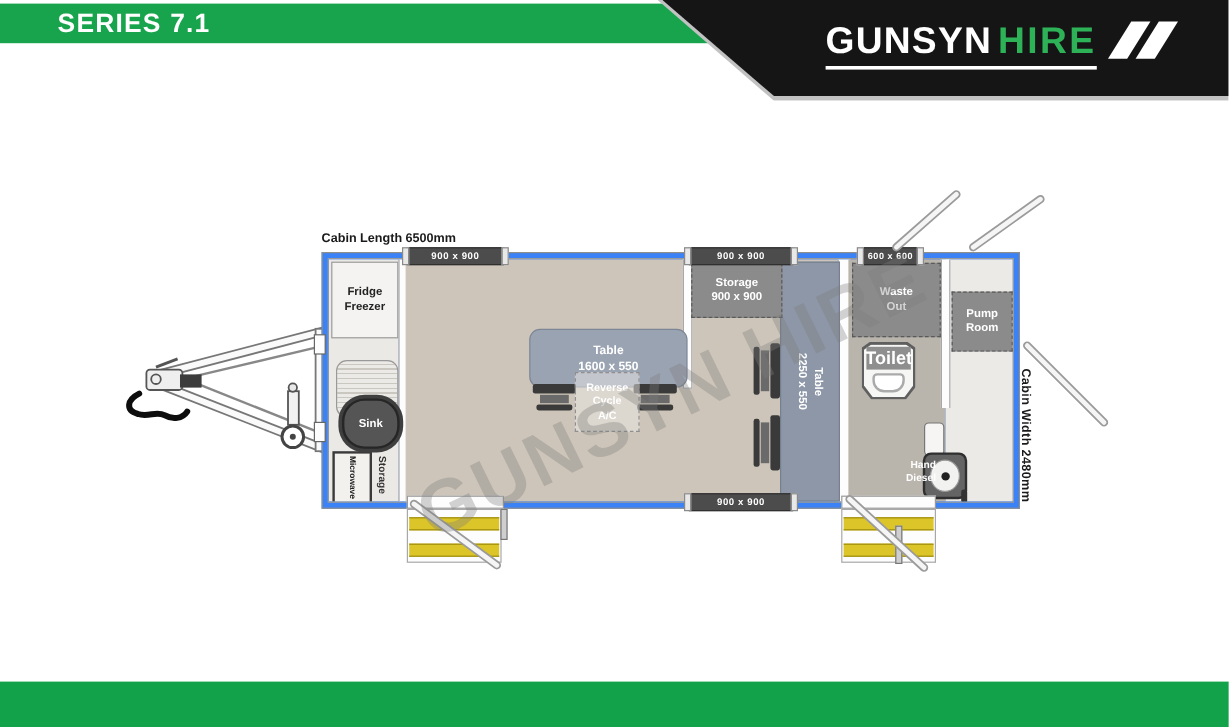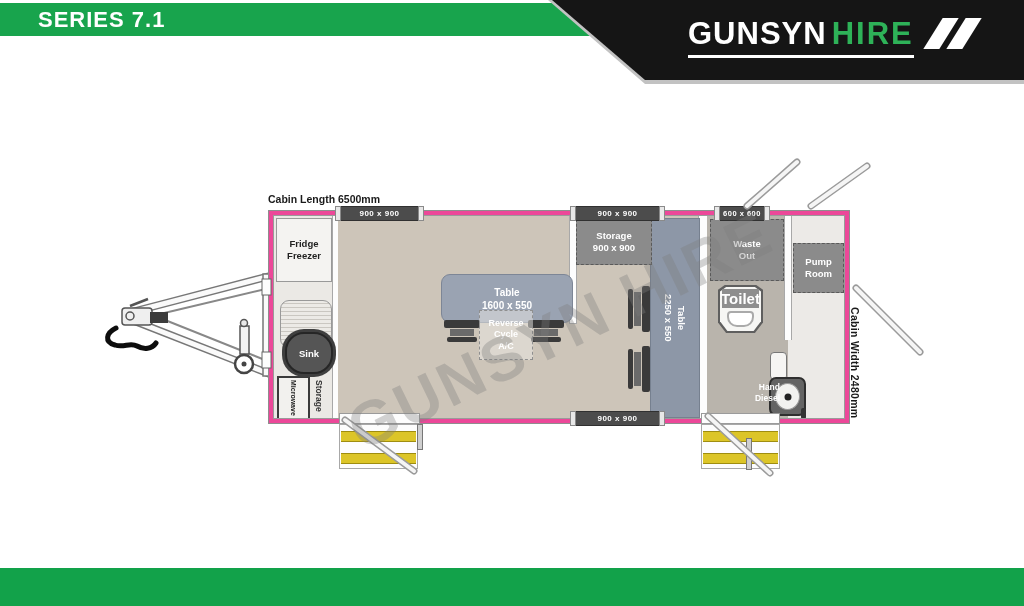--- a/index.html
+++ b/index.html
@@ -2,37 +2,37 @@
 <html><head>
 <meta charset="utf-8">
 <style>
   html,body{margin:0;padding:0;}
   body{
     width:1024px;height:606px;position:relative;background:#ffffff;
     font-family:"Liberation Sans",sans-serif;overflow:hidden;
   }
   
   .top-green{position:absolute;left:0;top:3px;width:618px;height:33px;background:#18a44d;z-index:1;display:flex;align-items:center;}
-  .series{color:#fff;font-weight:bold;font-size:22px;letter-spacing:1px;padding-left:38px;}
+  .series{color:#fff;font-weight:bold;font-size:22px;letter-spacing:1px;padding-left:48px;}
   .banner-shadow{position:absolute;top:0;left:548px;right:0;height:84px;background:#c2c2c2;clip-path:polygon(0 0,100% 0,100% 100%,97px 100%);z-index:2;}
   .banner-black{position:absolute;top:0;left:552px;right:0;height:80px;background:#151515;clip-path:polygon(0 0,100% 0,100% 100%,93px 100%);z-index:3;}
   .logo{position:absolute;left:136px;top:16px;display:flex;align-items:flex-start;}
   .logo-text{display:inline-block;border-bottom:3px solid #fff;padding-bottom:3px;white-space:nowrap;}
   .logo-gunsyn{font-weight:bold;font-size:31px;color:#ffffff;letter-spacing:1px;}
   .logo-hire{font-weight:600;font-size:31px;color:#2eb258;letter-spacing:2px;margin-left:5px;}
   .slashes{display:flex;margin-left:12px;margin-top:2px;}
   .slash{width:16px;height:31px;background:#fff;transform:skewX(-32deg);margin-left:7px;}
   .bottom-green{position:absolute;left:0;bottom:0;width:100%;height:38px;background:#12a24a;}
 
   
   .len-label{position:absolute;left:268px;top:193px;font-size:10.5px;font-weight:bold;color:#1a1a1a;z-index:4;}
   .wid-label{position:absolute;left:849px;top:307px;height:120px;writing-mode:vertical-rl;font-size:10.5px;font-weight:bold;color:#1a1a1a;z-index:4;letter-spacing:0.3px;}
 
   
-  .cabin{position:absolute;left:268px;top:210px;width:580px;height:212px;background:#ec4899;border:1px solid #8e8e8e;z-index:1;}
+  .cabin{position:absolute;left:268px;top:210px;width:580px;height:212px;background:#3b82f6;border:1px solid #8e8e8e;z-index:1;}
   .floor-wrap{position:absolute;left:4px;top:4px;right:4px;bottom:4px;border:1px solid #9a9a9a;overflow:hidden;}
   .floor-wrap>div{position:absolute;}
   .zone-service{left:0;width:58px;top:0;bottom:0;background:#ebe9e5;}
   .wall-v{background:#fdfdfd;border-left:1px solid #a8a8a8;border-right:1px solid #a8a8a8;top:0;bottom:0;}
   .wall-1{left:58px;width:6px;}
   .zone-main{left:64px;width:360px;top:0;bottom:0;background:#cdc5b9;}
   .wall-2{left:424px;width:9px;}
   .zone-toilet{left:433px;width:81px;top:0;bottom:0;background:#b9b4ac;}
   .wall-3{left:510px;width:6px;top:0;bottom:auto;height:124px;z-index:2;}
   .zone-utility{left:514px;width:56px;top:0;bottom:0;background:#eceae7;}

